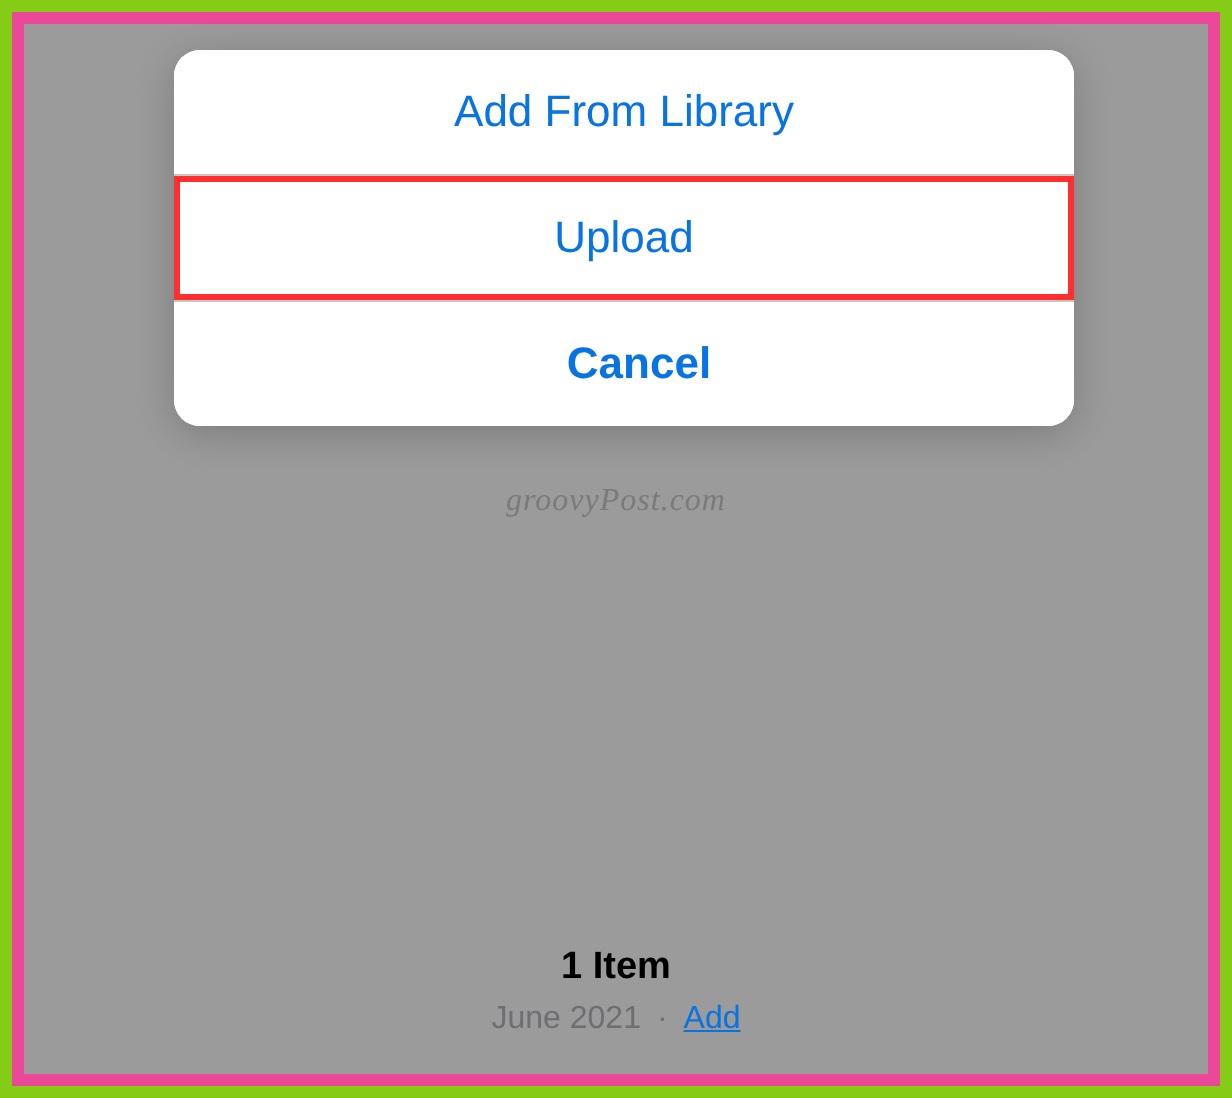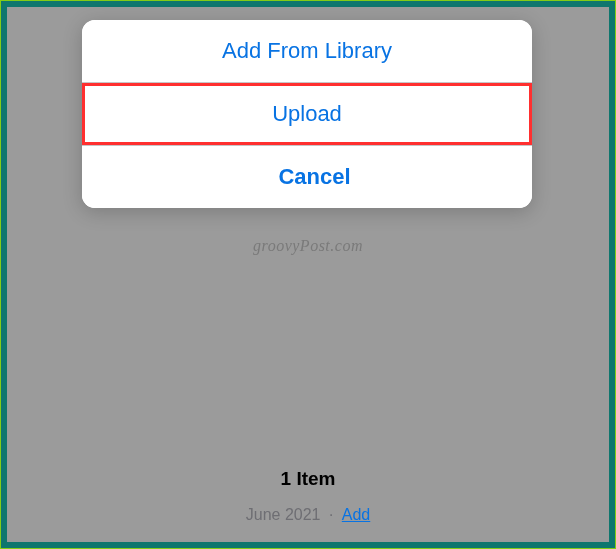--- a/index.html
+++ b/index.html
@@ -11,23 +11,23 @@
       width: 616px;
       height: 549px;
       font-family: -apple-system, BlinkMacSystemFont, "Segoe UI", Helvetica, Arial, sans-serif;
       background: #fff;
       position: relative;
       overflow: hidden;
     }
     .outer-border {
       width: 616px;
       height: 549px;
-      border: 1px solid #84cc16;
+      border: 6px solid #84cc16;
       position: relative;
-      background: #0f766e;
+      background: #ec4899;
     }
     .inner-area {
       position: absolute;
       top: 6px;
       left: 6px;
       right: 6px;
       bottom: 6px;
       background: #9b9b9b;
     }
     .action-sheet {
@@ -88,21 +88,21 @@
       bottom: 18px;
       left: 50%;
       transform: translateX(-50%);
       text-align: center;
       width: 100%;
     }
     .footer-title {
       font-size: 19px;
       font-weight: 600;
       color: #000;
-      margin-bottom: 16px;
+      margin-bottom: 6px;
     }
     .footer-sub {
       font-size: 16px;
       color: #6e6e73;
       display: flex;
       align-items: flex-end;
       justify-content: center;
       gap: 8px;
     }
     .footer-dot {

